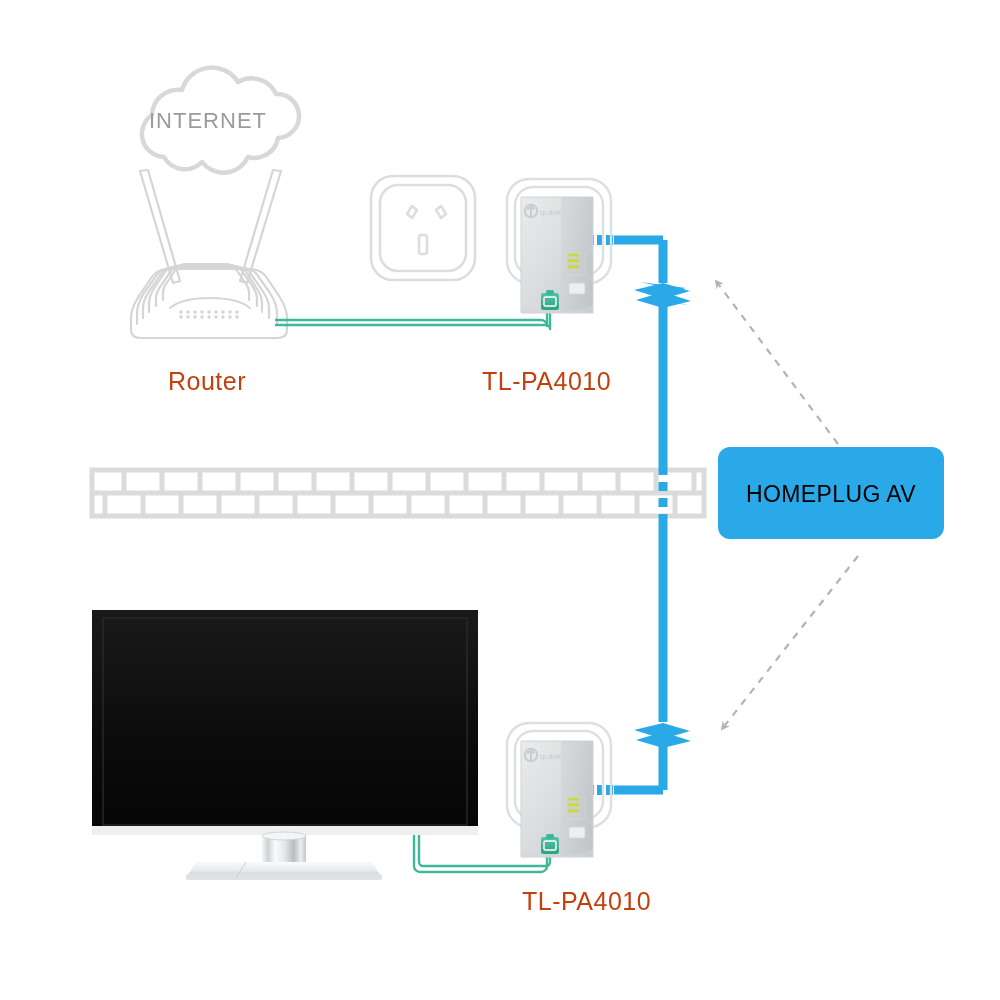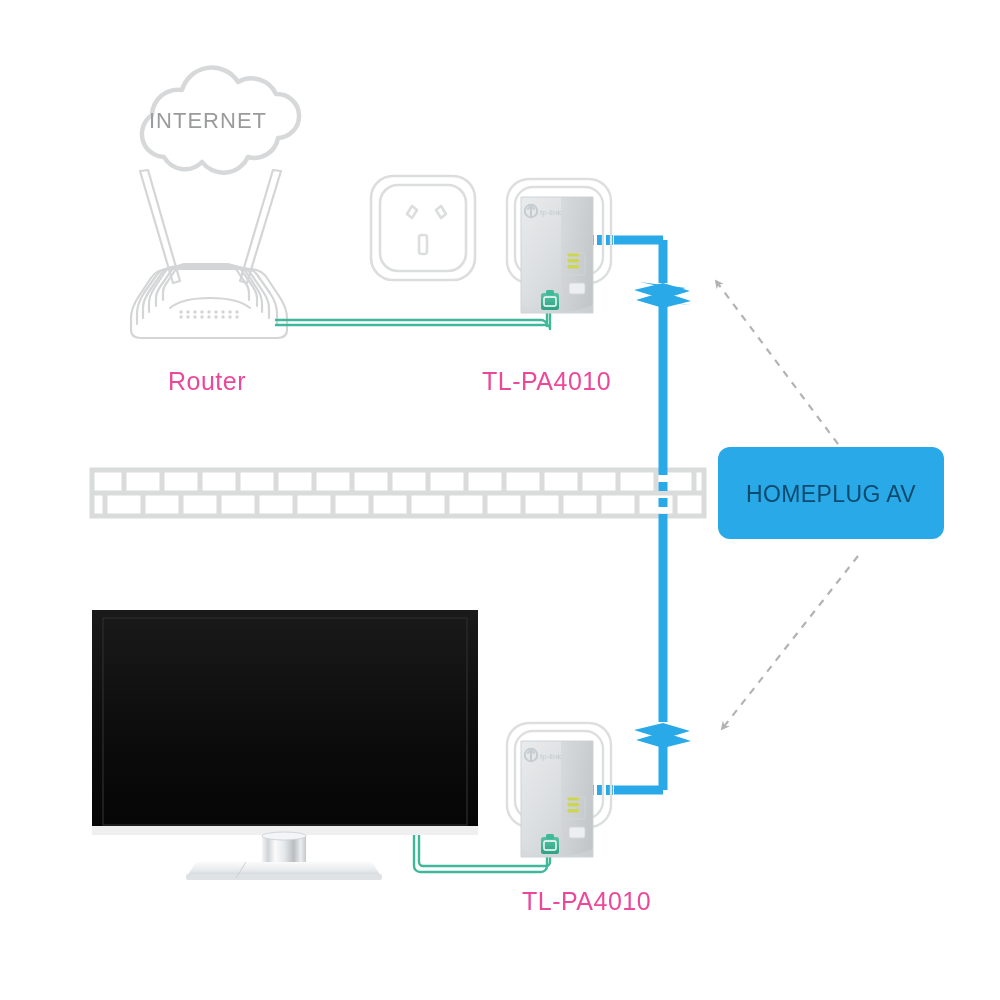--- a/index.html
+++ b/index.html
@@ -17,21 +17,21 @@
     position: absolute;
     left: 0; top: 0;
     width: 1000px; height: 1000px;
     background: #ffffff;
     text-align: center;
   }
   #scene { position: absolute; left: 0; top: 0; width: 1000px; height: 1000px; }
 
   .label {
     position: absolute;
-    color: #ec4899;
+    color: #c2410c;
     font-size: 25px;
     font-family: "Liberation Sans", sans-serif;
     letter-spacing: 0.5px;
     white-space: nowrap;
   }
   #router-label { left: 168px; top: 367px; }
   #adapter-top-label { left: 482px; top: 367px; }
   #adapter-bottom-label { left: 522px; top: 887px; }
 
   #badge {
@@ -40,21 +40,21 @@
     width: 226px; height: 92px;
     background: #29a9e8;
     border-radius: 12px;
     display: flex;
     flex-direction: column;
     align-items: center;
     justify-content: center;
     padding-top: 2px;
   }
   #badge .badge-top {
-    color: #0c4a6e;
+    color: #000000;
     font-size: 23px;
     line-height: 25px;
     letter-spacing: 0.4px;
     font-family: "Liberation Sans", sans-serif;
     white-space: nowrap;
   }
   #badge .badge-main {
     color: #ffffff;
     font-size: 42px;
     line-height: 44px;

